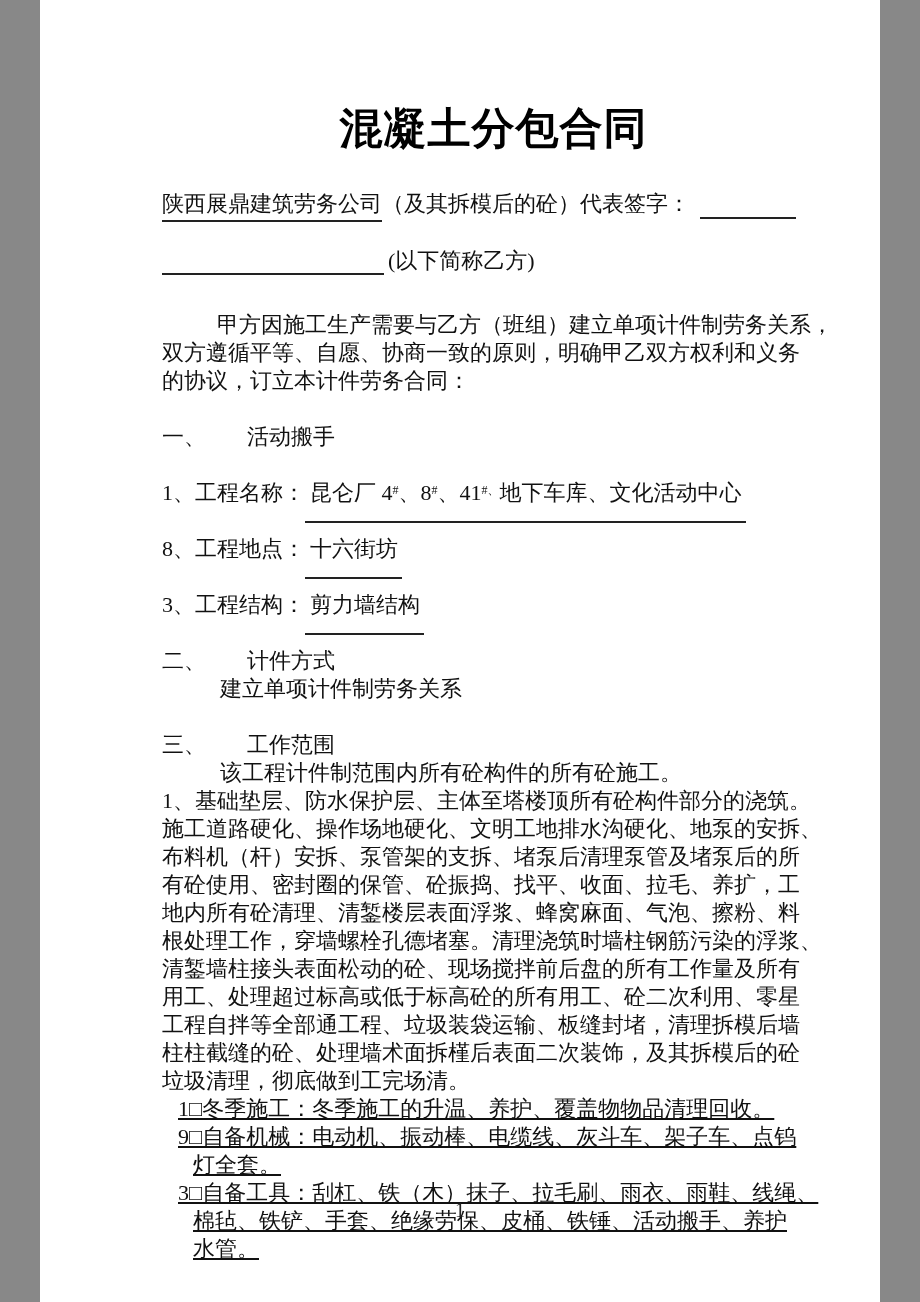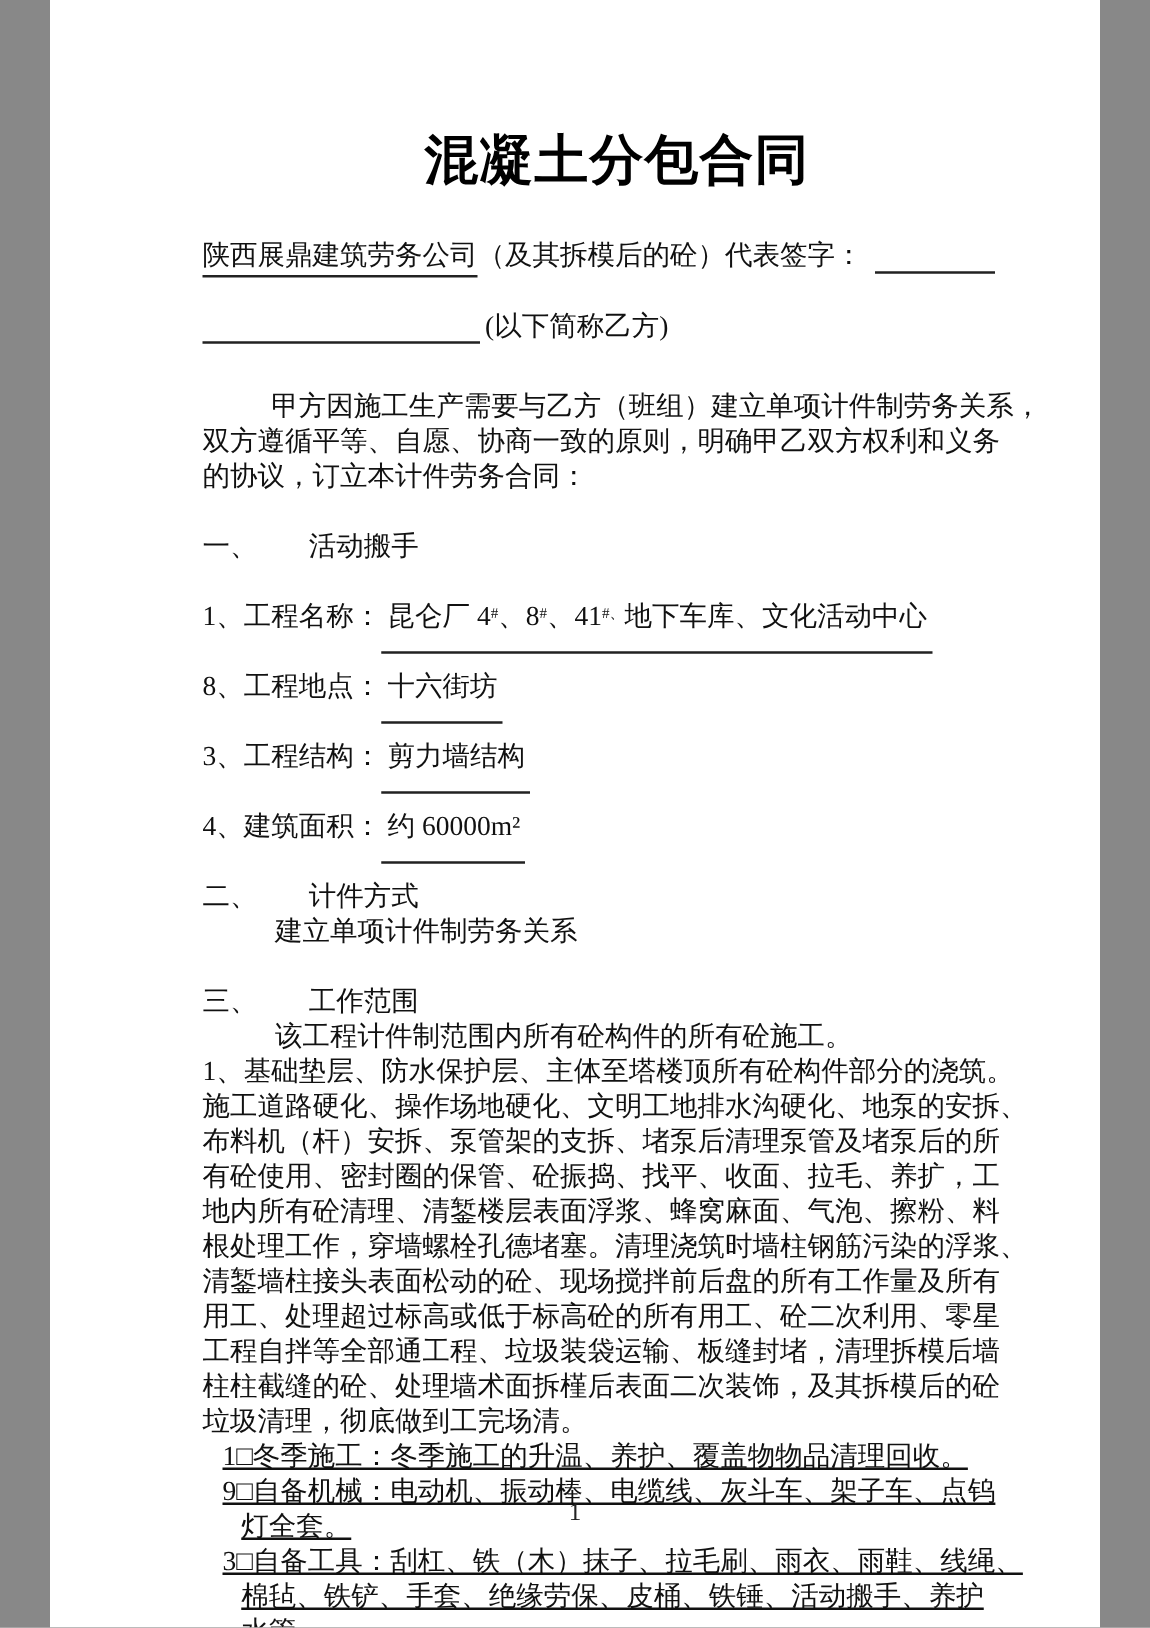--- a/index.html
+++ b/index.html
@@ -60,23 +60,20 @@
 
       <div class="line">
         <span>1、工程名称：</span><span class="uline-val"><span>昆仑厂 4</span><sup>#</sup><span>、8</span><sup>#</sup><span>、41</span><sup>#、</sup><span>地下车库、文化活动中心</span></span>
       </div>
       <div class="line">
         <span>8、工程地点：</span><span class="uline-val">十六街坊</span>
       </div>
       <div class="line">
         <span>3、工程结构：</span><span class="uline-val">剪力墙结构</span>
       </div>
-      <div class="line">
-        <span>4、建筑面积：</span><span class="uline-val">约 60000m²</span>
-      </div>
 
       <div class="line">
         <span class="sec-num">二、</span><span>计件方式</span>
       </div>
       <div class="line indent1">建立单项计件制劳务关系</div>
 
       <div class="line">
         <span class="sec-num">三、</span><span>工作范围</span>
       </div>
       <div class="line indent1">该工程计件制范围内所有砼构件的所有砼施工。</div>

